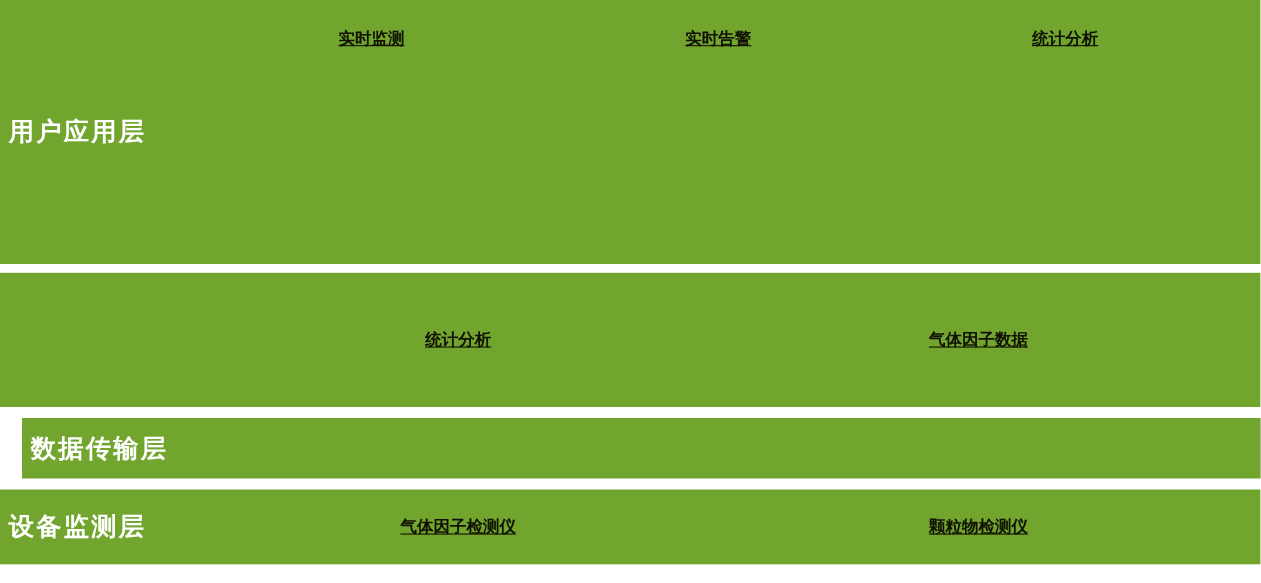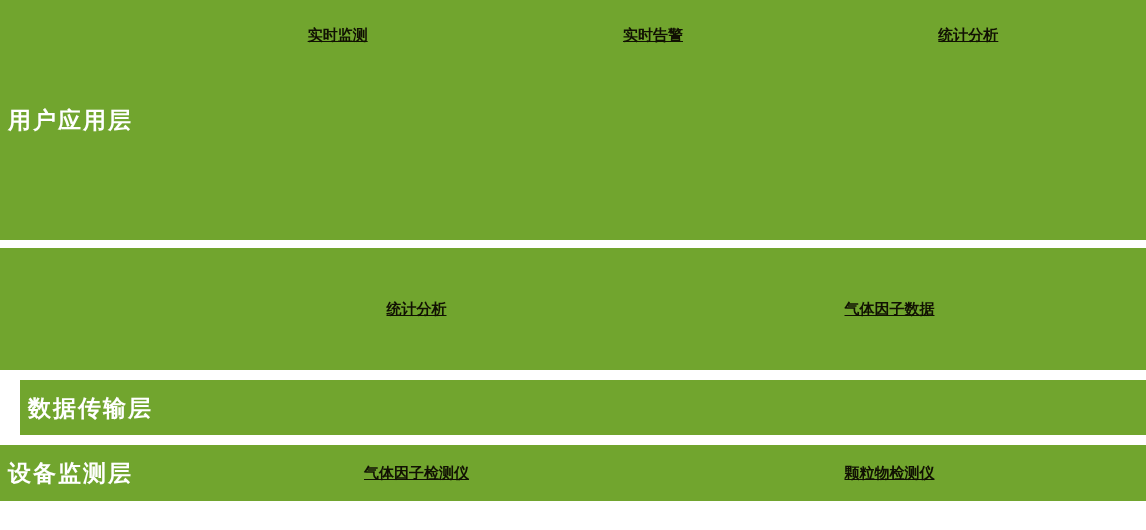--- a/index.html
+++ b/index.html
@@ -13,21 +13,21 @@
   .diagram { width: 1146px; height: 530px; }
 
   .layer {
     position: relative;
     background: var(--band-green, #71a52e);
     width: 100%;
   }
   .layer-app      { height: 240px; margin-bottom: 8px; }
   .layer-collect  { height: 122px; margin-bottom: 10px; }
   .layer-transmit { height: 55px;  margin-bottom: 10px; margin-left: 20px; }
-  .layer-device   { height: 56px; }
+  .layer-device   { height: 68px; }
 
   .layer-label {
     position: absolute;
     left: 8px;
     top: 50%;
     transform: translateY(-50%);
     color: var(--label-text, #ffffff);
     font-size: 23px;
     font-weight: bold;
     letter-spacing: 2px;

